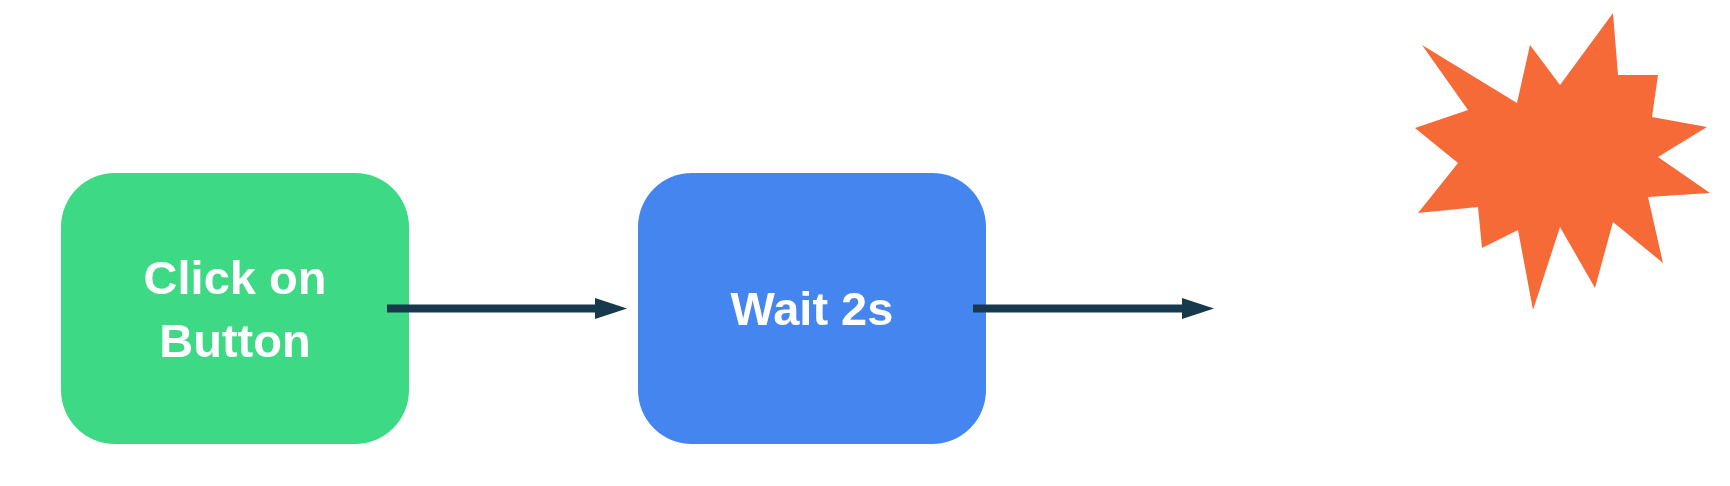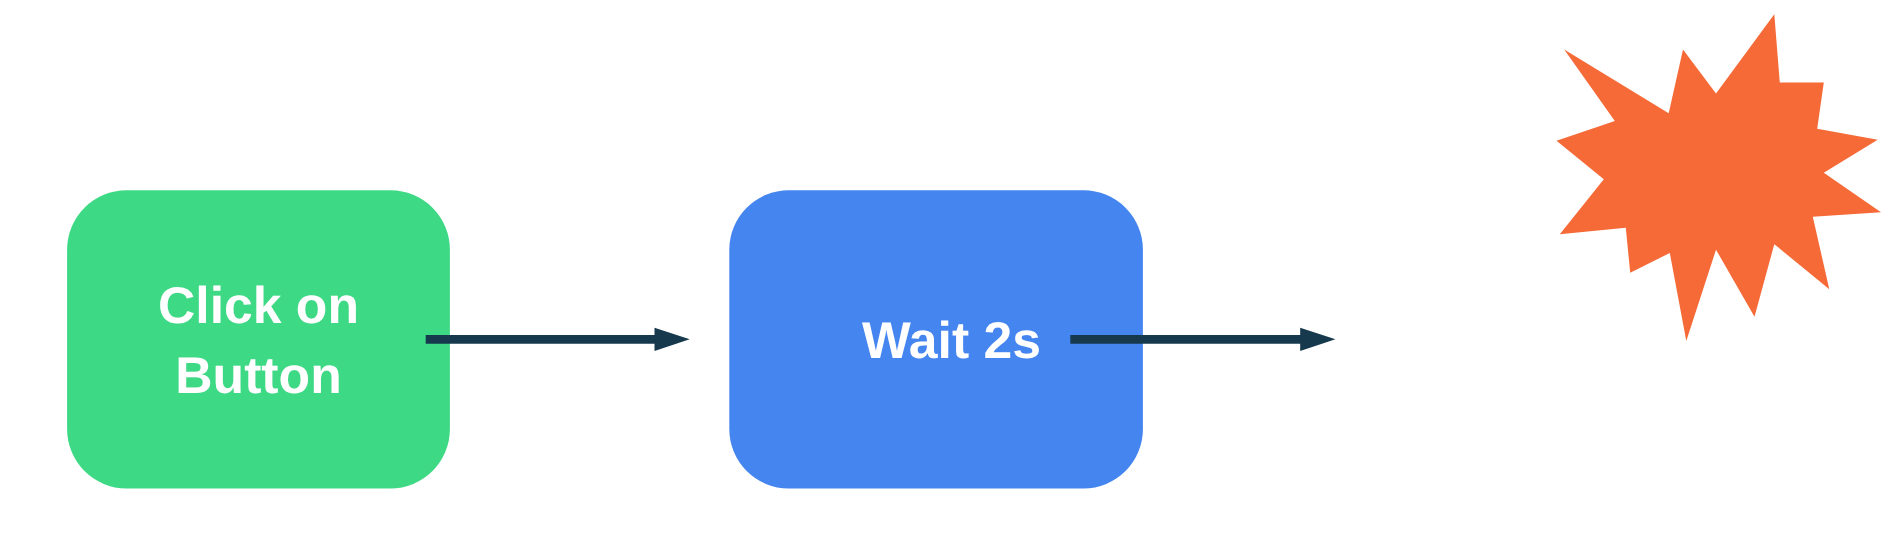--- a/index.html
+++ b/index.html
@@ -27,21 +27,21 @@
   }
   .step-label {
     color: #ffffff;
     font-size: 47px;
     font-weight: 700;
     line-height: 63px;
     text-align: center;
     white-space: pre-line;
   }
   .step-green { left: 38px;   background: #3ED984; margin-left: 23px; }
-  .step-blue  { left: 663px;  background: #4485F0; padding-left: 28px; }
+  .step-blue  { left: 638px;  background: #4485F0; }
   .step-navy  { left: 1214px; background: #103447; }
   .overlay {
     position: absolute;
     left: 0;
     top: 0;
     width: 1730px;
     height: 486px;
     pointer-events: none;
   }
   .arrow-line { stroke: #16394D; stroke-width: 8; }

